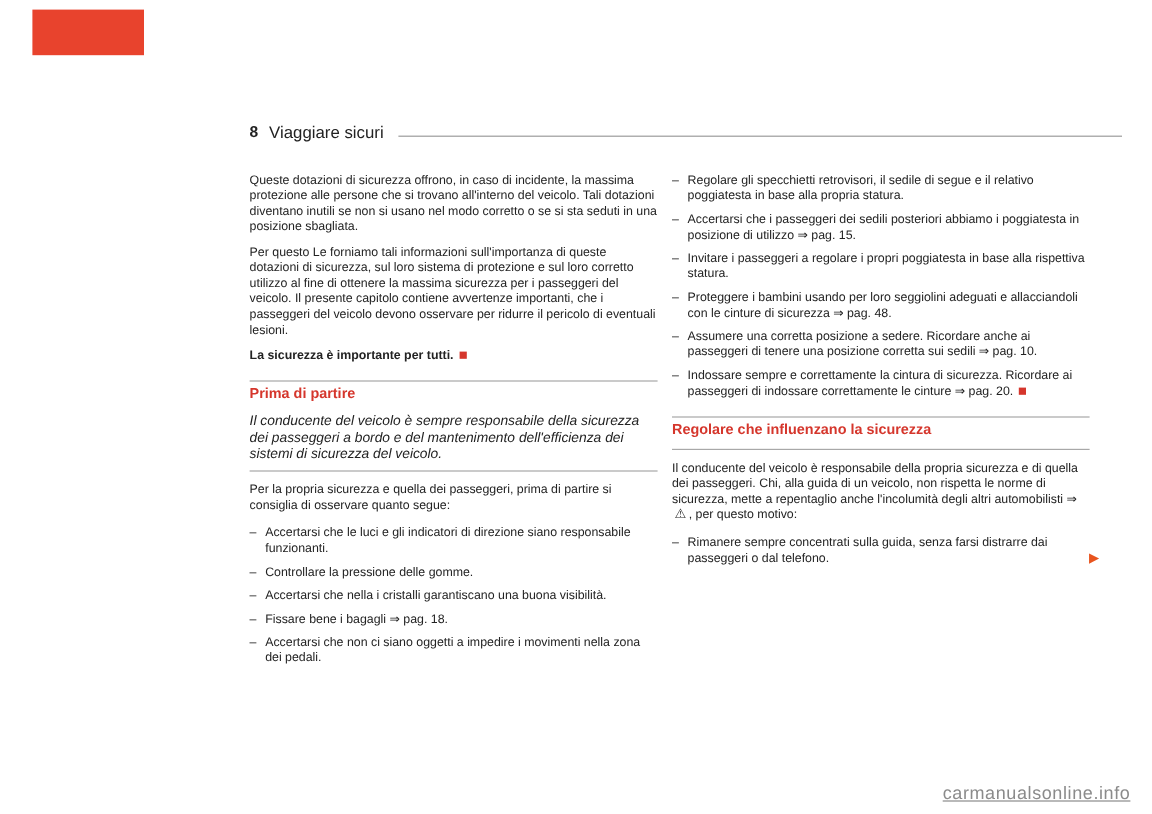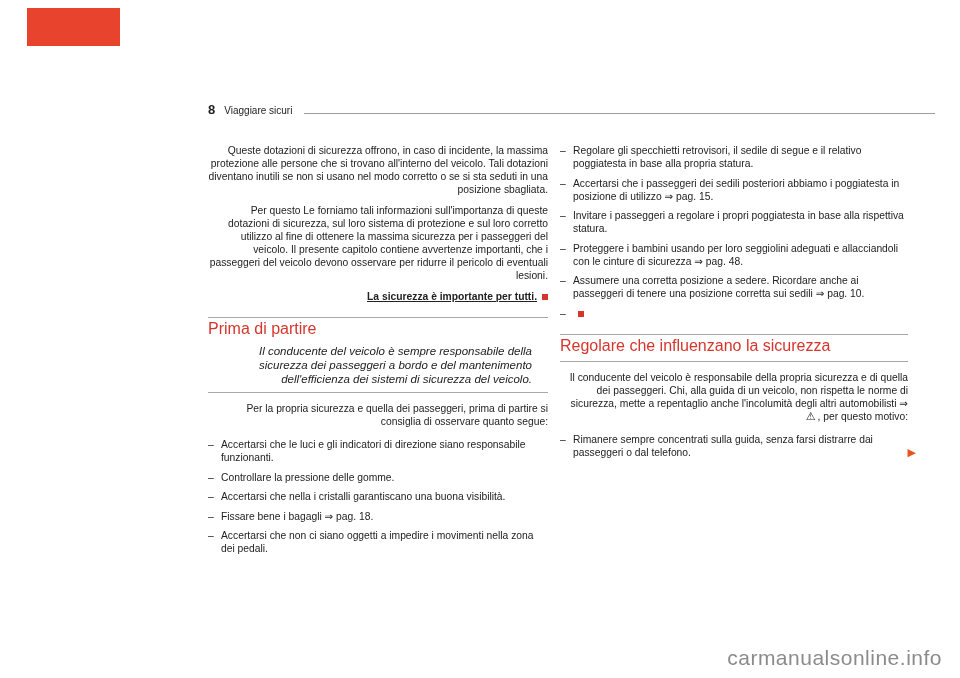--- a/index.html
+++ b/index.html
@@ -13,41 +13,41 @@
   }
   *{box-sizing:border-box;}
   html,body{margin:0;padding:0;background:#ffffff;}
   .page{
     position:relative;width:960px;height:678px;background:#ffffff;overflow:hidden;
     font-family:"Liberation Sans",sans-serif;color:var(--text);
   }
   .brand-block{position:absolute;left:27px;top:8px;width:93px;height:38px;background:var(--brand-red);}
   .header{position:absolute;left:208px;right:25px;top:103px;display:flex;align-items:flex-end;}
   .page-num{font-size:13px;font-weight:bold;line-height:14px;}
-  .chapter{font-size:10px;line-height:13px;margin-left:9px;}
+  .chapter{font-size:14px;line-height:13px;margin-left:9px;}
   .header-rule{flex:1;height:1px;background:var(--header-rule);margin:0 0 3px 12px;}
   .col{position:absolute;top:144px;font-size:10.3px;line-height:13px;}
   .col-left{left:208px;width:340px;}
   .col-right{left:560px;width:348px;}
-  p{margin:0 0 8px;text-align:right;}
-  .bold-note{font-weight:bold;text-decoration:underline;}
+  p{margin:0 0 8px;}
+  .bold-note{font-weight:bold;}
   .end-square{display:inline-block;width:6px;height:6px;background:var(--heading-red);margin-left:5px;}
   .section{margin-top:14px;}
   .section-rule{height:0;border:0;border-top:1px solid var(--rule);margin:0;}
-  .section-title{font-size:16px;font-weight:normal;color:var(--heading-red);margin:4px 0 9px;line-height:13px;}
-  .lead{font-style:italic;font-size:11.5px;line-height:14px;margin:0 16px 6px;}
+  .section-title{font-size:12px;font-weight:bold;color:var(--heading-red);margin:4px 0 9px;line-height:13px;}
+  .lead{font-style:italic;font-size:11.5px;line-height:14px;margin:0 0 6px;}
   .lead-rule{height:0;border:0;border-top:1px solid var(--rule);margin:0 0 9px;}
   .dash-list{list-style:none;margin:10px 0 0;padding:0;}
   .dash-list.mt0{margin-top:0;}
   .dash-list li{display:flex;margin-bottom:6.5px;position:relative;}
   .dash{flex:0 0 13px;width:13px;}
   .li-text{flex:1;}
   .warning{font-size:11px;padding:0 2px;}
   .continue-arrow{position:absolute;right:-8px;bottom:0;color:var(--continue);font-size:11px;line-height:13px;}
-  .watermark{position:absolute;right:18px;bottom:8px;font-size:21px;color:var(--watermark);letter-spacing:0.5px;}
+  .watermark{position:absolute;right:18px;bottom:8px;font-size:15px;color:var(--watermark);letter-spacing:0.5px;text-decoration:underline;}
 </style>
 </head>
 <body>
 
 <div class="page">
 
   <div class="brand-block"></div>
 
   <div class="header">
     <span class="page-num">8</span>
@@ -108,21 +108,21 @@
       <li>
         <span class="dash">–</span>
         <span class="li-text">Proteggere i bambini usando per loro seggiolini adeguati e allacciandoli con le cinture di sicurezza ⇒ pag. 48.</span>
       </li>
       <li>
         <span class="dash">–</span>
         <span class="li-text">Assumere una corretta posizione a sedere. Ricordare anche ai passeggeri di tenere una posizione corretta sui sedili ⇒ pag. 10.</span>
       </li>
       <li>
         <span class="dash">–</span>
-        <span class="li-text"><span class="end-square"></span></span>
+        <span class="li-text"><span>Indossare sempre e correttamente la cintura di sicurezza. Ricordare ai passeggeri di indossare correttamente le cinture ⇒ pag. 20.</span><span class="end-square"></span></span>
       </li>
     </ul>
 
     <div class="section">
       <hr class="section-rule">
       <h2 class="section-title">Regolare che influenzano la sicurezza</h2>
       <hr class="lead-rule">
       <p><span>Il conducente del veicolo è responsabile della propria sicurezza e di quella dei passeggeri. Chi, alla guida di un veicolo, non rispetta le norme di sicurezza, mette a repentaglio anche l'incolumità degli altri automobilisti ⇒ </span><span class="warning">⚠</span><span>, per questo motivo:</span></p>
       <ul class="dash-list">
         <li>

